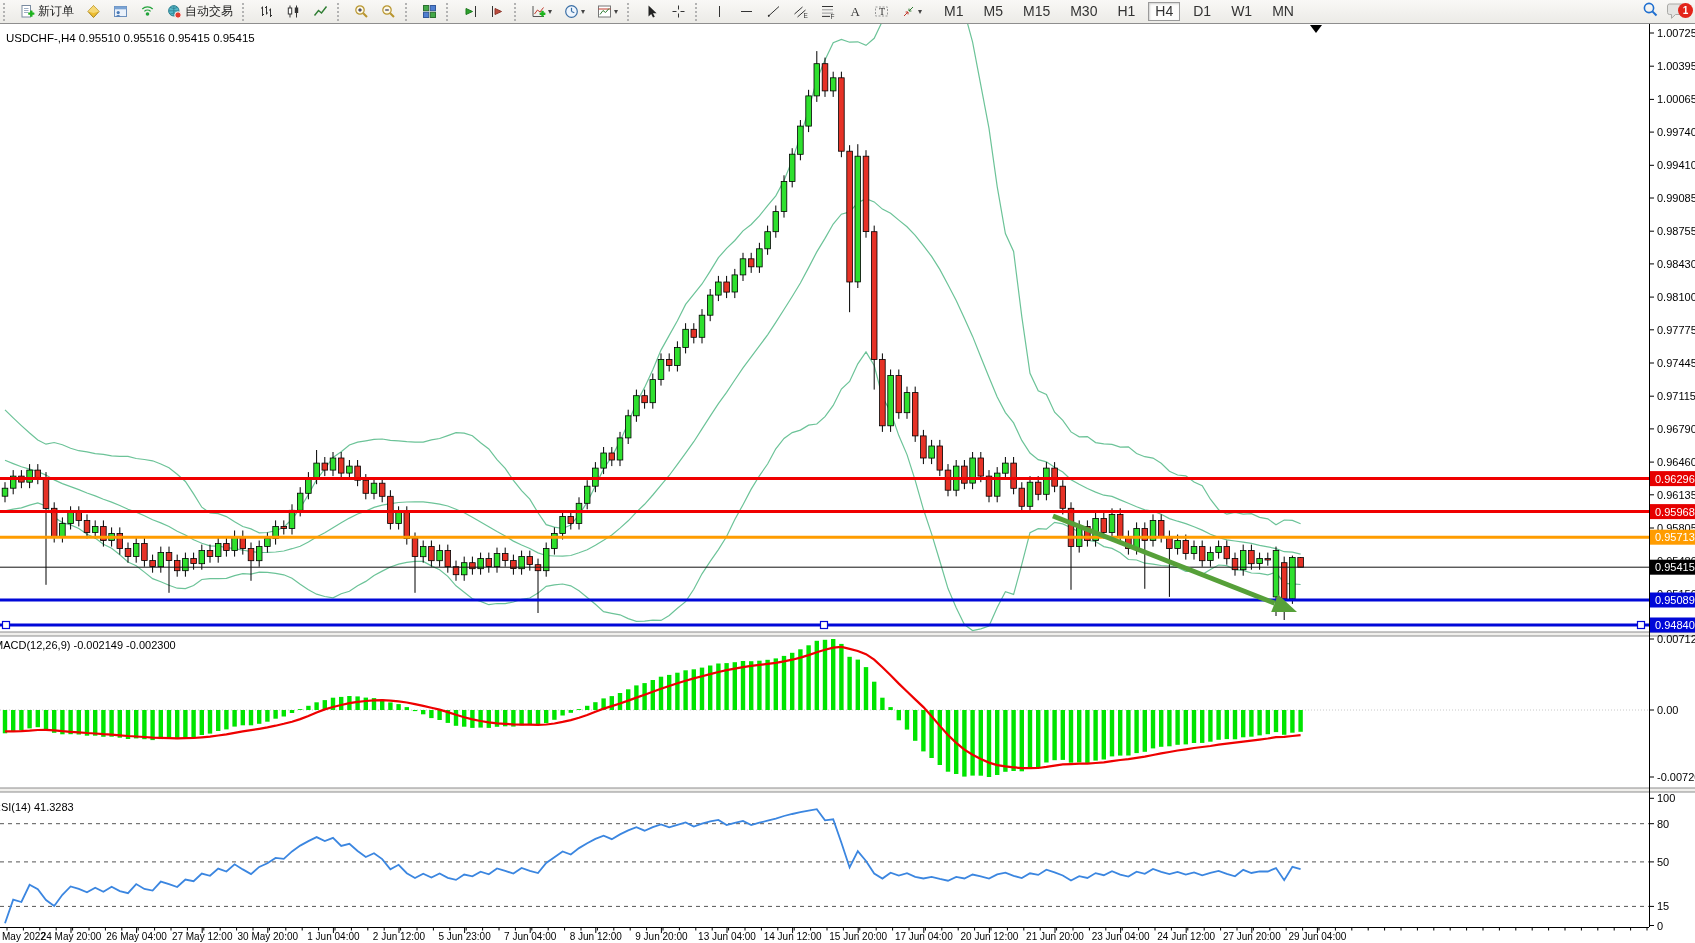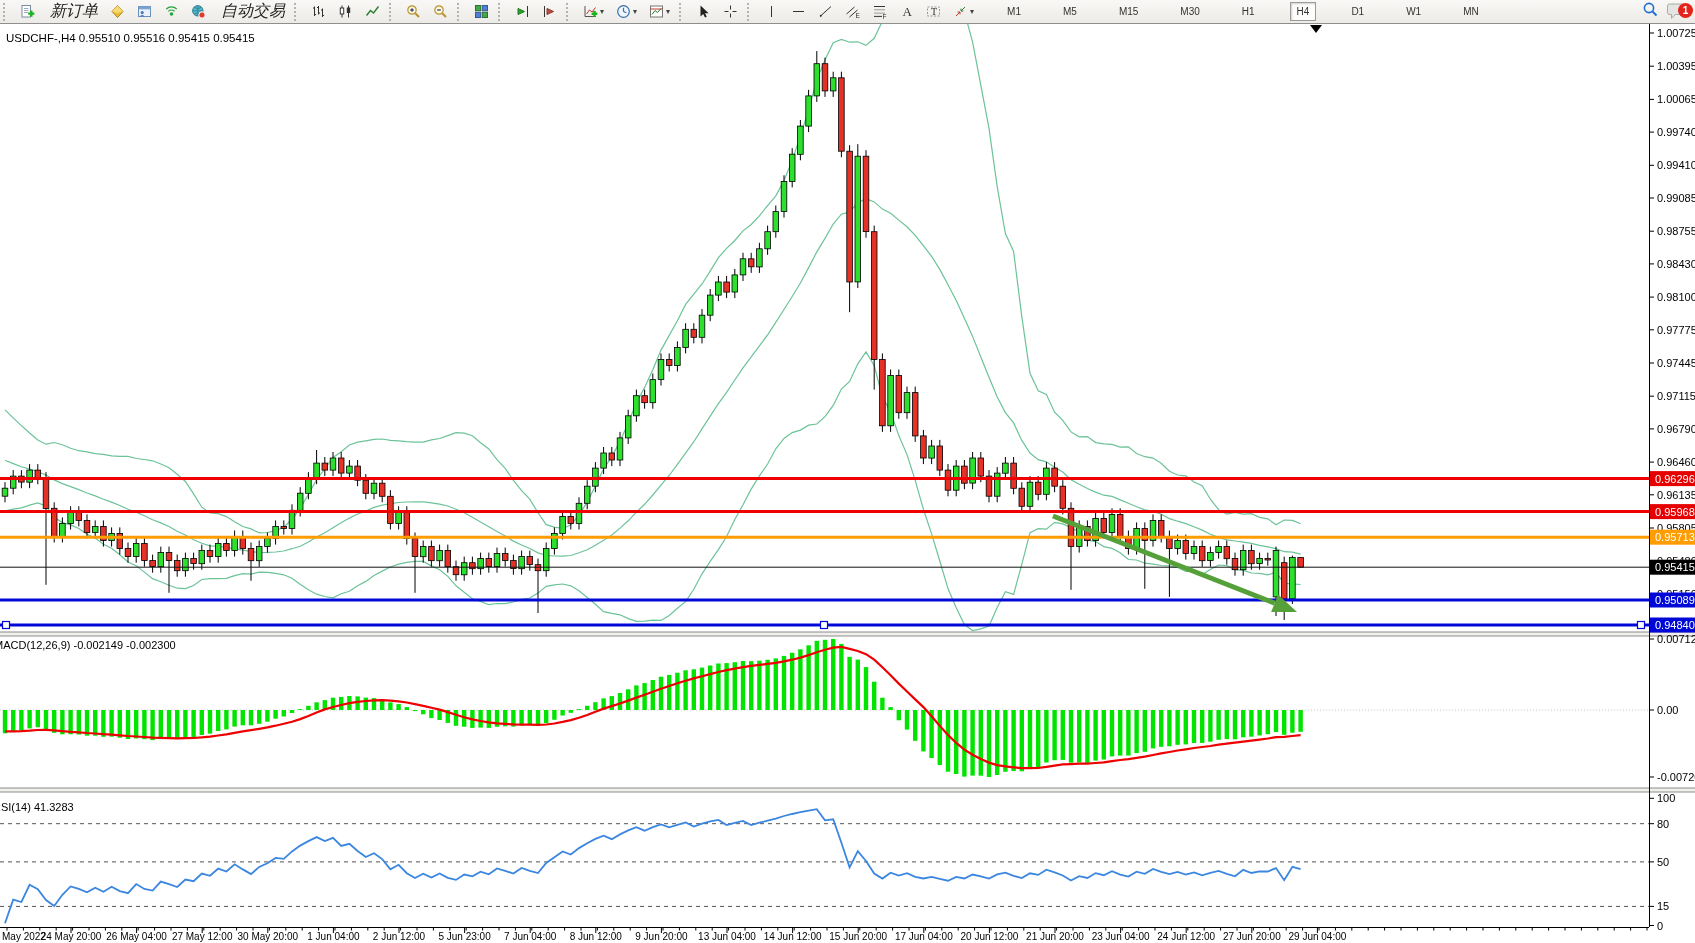--- a/index.html
+++ b/index.html
@@ -3,25 +3,25 @@
 <meta charset="utf-8">
 <style>
   html,body{margin:0;padding:0;background:#fff;width:1695px;height:943px;overflow:hidden;
             font-family:"Liberation Sans",sans-serif;}
   #toolbar{position:absolute;left:0;top:0;width:1695px;height:24px;
            background:linear-gradient(#f9f8f6,#ecebe7);border-bottom:1px solid #8e8e8e;
            display:flex;align-items:center;box-sizing:border-box;}
   .grip{width:5px;height:18px;border-left:2px dotted #b3b3b3;margin:0 4px 0 3px;}
   .tgroup{display:flex;align-items:center;height:24px;}
   .tbtn{display:flex;align-items:center;height:20px;padding:0 4px;margin:0 1px;border:1px solid transparent;}
-  .tbtn .lbl{font-size:16px;color:#222;margin-left:15px;white-space:nowrap;font-style:italic;}
+  .tbtn .lbl{font-size:12px;color:#222;margin-left:3px;white-space:nowrap;}
   .caret{font-size:8px;color:#444;margin-left:2px;}
   .tbtn svg{display:block;}
   #tf-group{display:flex;align-items:center;margin-left:6px;}
-  .tf{font-size:10px;color:#333;padding:2px 6px;margin:0 14px;border:1px solid transparent;line-height:13px;}
+  .tf{font-size:14px;color:#333;padding:2px 6px;margin:0 3px;border:1px solid transparent;line-height:13px;}
   .tf.active{border:1px solid #9a9a9a;background:#fdfdfc;box-shadow:inset 1px 1px 2px rgba(0,0,0,.18);}
   #tb-right{margin-left:auto;display:flex;align-items:center;padding-right:4px;}
   #notif{position:relative;width:24px;height:20px;margin-left:8px;}
   #notif .badge{position:absolute;right:-2px;top:1px;width:15px;height:15px;border-radius:50%;
         background:#e3241a;color:#fff;font-size:10px;font-weight:bold;text-align:center;line-height:15px;}
   #chart-svg{position:absolute;left:0;top:0;}
 </style>
 </head>
 <body>
 

